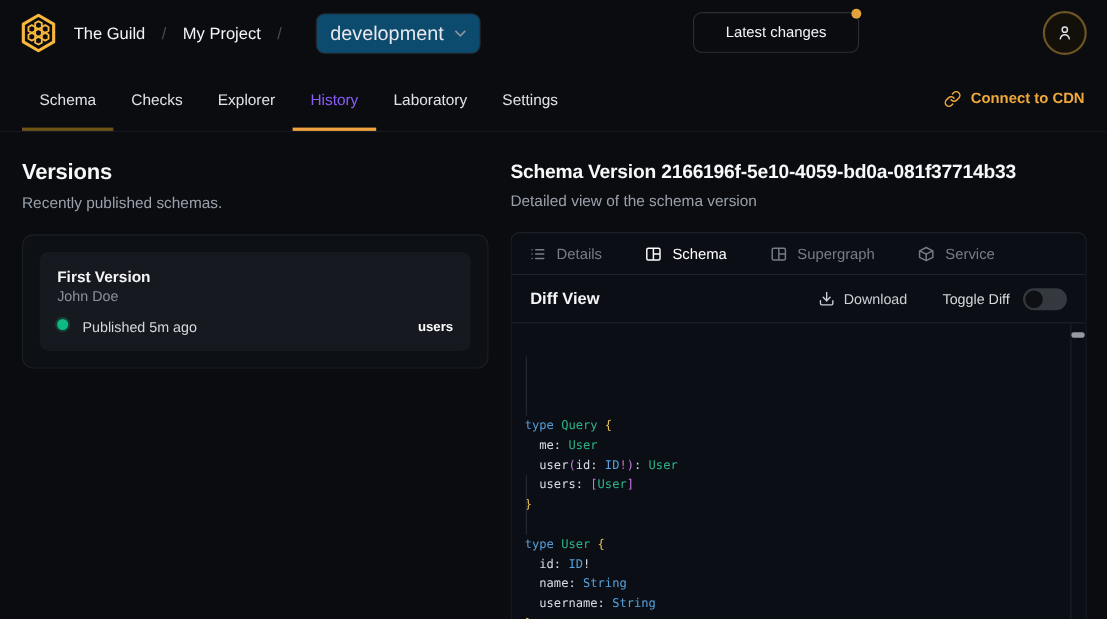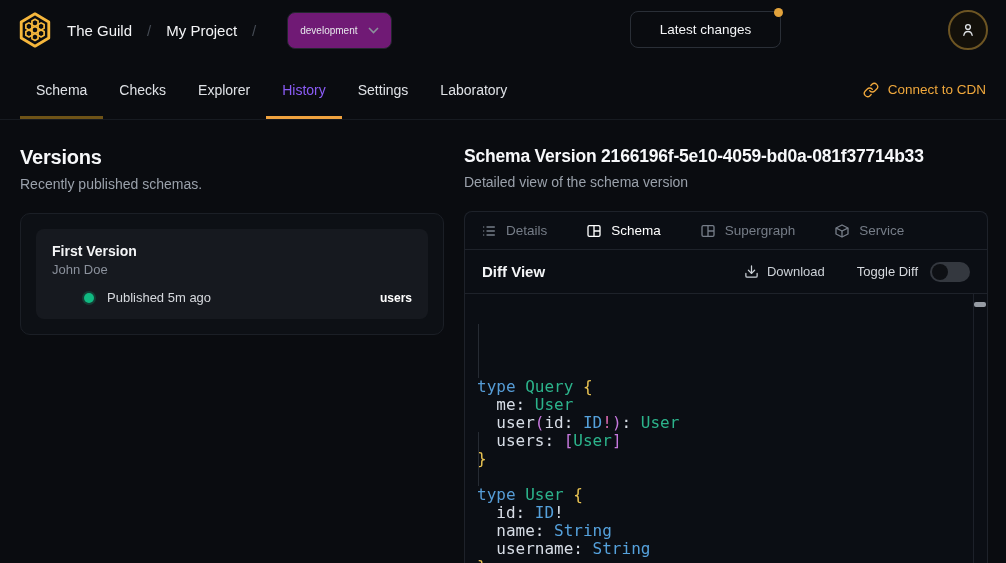--- a/index.html
+++ b/index.html
@@ -14,23 +14,23 @@
     -webkit-font-smoothing:antialiased;
   }
   
   .header { height:60px; display:flex; align-items:center; padding:0 16px; position:relative; }
   .logo { width:38px; height:38px; flex:0 0 auto; }
   .brand { margin-left:13px; font-size:15px; font-weight:500; color:#f4f5f7; }
   .crumb-sep { margin:0 15px; color:#454b54; font-size:15px; }
   .project { font-size:15px; font-weight:500; color:#f4f5f7; }
   .env-btn {
     margin-left:16px; height:37px; padding:0 12px;
-    background:#701a75; border:1px solid #22262d; border-radius:8px;
+    background:#0c4a6e; border:1px solid #22262d; border-radius:8px;
     display:flex; align-items:center; gap:10px;
-    font-size:10px; color:#e7e9ec; cursor:pointer;
+    font-size:18px; color:#e7e9ec; cursor:pointer;
   }
   .env-btn svg { stroke:#8b919c; }
   .latest-btn {
     position:absolute; left:630px; top:11px; width:151px; height:37px;
     background:transparent; border:1px solid #2a2f37; border-radius:8px;
     color:#f4f5f7; font-size:13.5px; display:flex; align-items:center; justify-content:center;
     cursor:pointer; font-family:inherit;
   }
   .latest-dot { position:absolute; top:-4px; right:-3px; width:9px; height:9px; border-radius:50%; background:#e2a33c; }
   .get-started { position:absolute; left:810px; top:9px; width:92px; }
@@ -51,35 +51,35 @@
   }
   .nav-tab.dim::after, .nav-tab.active::after {
     content:""; position:absolute; left:0; right:0; bottom:0; height:3px;
   }
   .nav-tab.dim::after { background:#6e5317; }
   .nav-tab.active { color:#8b5cf6; font-weight:500; }
   .nav-tab.active::after { background:#f0a33f; }
   .cdn-link {
     margin-left:auto; margin-right:20px; align-self:center;
     display:flex; align-items:center; gap:9px;
-    color:#f0a83c; font-size:13.5px; font-weight:400; cursor:pointer; text-decoration:none;
+    color:#f0a83c; font-size:13.5px; font-weight:700; cursor:pointer; text-decoration:none;
   }
   
   .main { display:flex; height:443px; }
   .left-col { width:464px; padding:26px 20px 0 20px; flex:0 0 auto; }
   .right-col { flex:1 1 auto; padding:26px 18px 0 0; display:flex; flex-direction:column; min-width:0; }
   .panel-title { font-size:20px; font-weight:700; color:#f7f8fa; letter-spacing:-0.2px; }
   .panel-sub { margin-top:7px; font-size:14px; color:#9aa1ab; }
   .detail-title { font-size:17.5px; font-weight:700; color:#f7f8fa; letter-spacing:-0.2px; white-space:nowrap; }
   
   .versions-card { margin-top:21px; border:1px solid #1b1f26; background:#0d1015; border-radius:10px; padding:15px; }
   .version-item { background:#16191f; border-radius:8px; padding:14px 16px; cursor:pointer; }
   .vi-title { font-size:14px; font-weight:600; color:#f4f5f7; }
   .vi-author { margin-top:3px; font-size:13px; color:#8b919c; }
-  .vi-meta { margin-top:13px; display:flex; align-items:center;margin-left:32px; }
+  .vi-meta { margin-top:13px; display:flex; align-items:flex-start; }
   .vi-dot { width:10px; height:10px; border-radius:50%; background:#10b981; box-shadow:0 0 0 2px rgba(16,185,129,.22); flex:0 0 auto; }
   .vi-status { margin-left:13px; font-size:13px; color:#d6d9de; }
   .vi-badge { margin-left:auto; font-size:12px; font-weight:700; color:#ffffff; }
   
   .detail-box {
     margin-top:21px; border:1px solid #1e222a; border-bottom:none;
     border-radius:8px 8px 0 0; flex:1 1 auto; min-height:0;
     display:flex; flex-direction:column; background:#0b0e14; overflow:hidden;
   }
   .tabstrip { height:38px; flex:0 0 auto; display:flex; align-items:center; padding:0 16px; gap:39px; border-bottom:1px solid #1e222a; }
@@ -88,21 +88,21 @@
   .dtab.active { color:#ffffff; font-weight:500; }
   .diffrow { height:44px; flex:0 0 auto; display:flex; align-items:center; padding:0 17px; border-bottom:1px solid #1e222a; }
   .diff-title { font-size:15px; font-weight:700; color:#f4f5f7; }
   .diff-actions { margin-left:auto; display:flex; align-items:center; gap:26px; }
   .download-btn { display:flex; align-items:flex-start; gap:8px; font-size:13px; color:#ccd1d7; cursor:pointer; background:none; border:none; font-family:inherit; }
   .toggle-group { display:flex; align-items:center; gap:12px; }
   .toggle-label { font-size:13px; color:#d6d9de; }
   .switch { width:40px; height:20px; border-radius:10px; background:#34383f; position:relative; cursor:pointer; }
   .switch .knob { position:absolute; left:2px; top:2px; width:16px; height:16px; border-radius:50%; background:#0e1014; }
   
-  .code-area { position:relative; flex:1 1 auto; min-height:0; padding:12px 24px 12px 12px; font-family:"DejaVu Sans Mono", monospace; font-size:16px; line-height:18px; white-space:pre; }
+  .code-area { position:relative; flex:1 1 auto; min-height:0; padding:12px 24px 12px 12px; font-family:"DejaVu Sans Mono", monospace; font-size:11px; line-height:18px; white-space:pre; }
   .code-line { height:18px; }
   .tok-kw { color:#569cd6; }
   .tok-typ { color:#2cb38b; }
   .tok-brace { color:#e8c252; }
   .tok-field { color:#d7dde6; }
   .tok-plain { color:#d7dde6; }
   .tok-scalar { color:#55a1dc; }
   .tok-paren { color:#c678dd; }
   .tok-bang { color:#d969ae; }
   .indent-guide { position:absolute; width:1px; background:#262b33; left:13px; }
@@ -150,22 +150,22 @@
       <path d="M6.5 19c.6-3.2 2.8-5 5.5-5s4.9 1.8 5.5 5"></path>
     </svg>
   </div>
 </div>
 
 <div class="nav">
   <a class="nav-tab dim">Schema</a>
   <a class="nav-tab">Checks</a>
   <a class="nav-tab">Explorer</a>
   <a class="nav-tab active">History</a>
+  <a class="nav-tab">Laboratory</a>
   <a class="nav-tab">Settings</a>
-  <a class="nav-tab">Laboratory</a>
   <a class="cdn-link">
     <svg width="16" height="16" viewBox="0 0 24 24" fill="none" stroke="#f0a83c" stroke-width="2" stroke-linecap="round" stroke-linejoin="round">
       <path d="M10 13a5 5 0 0 0 7.54.54l3-3a5 5 0 0 0-7.07-7.07l-1.72 1.71"></path>
       <path d="M14 11a5 5 0 0 0-7.54-.54l-3 3a5 5 0 0 0 7.07 7.07l1.71-1.71"></path>
     </svg>
     <span>Connect to CDN</span>
   </a>
 </div>
 
 <div class="main">

